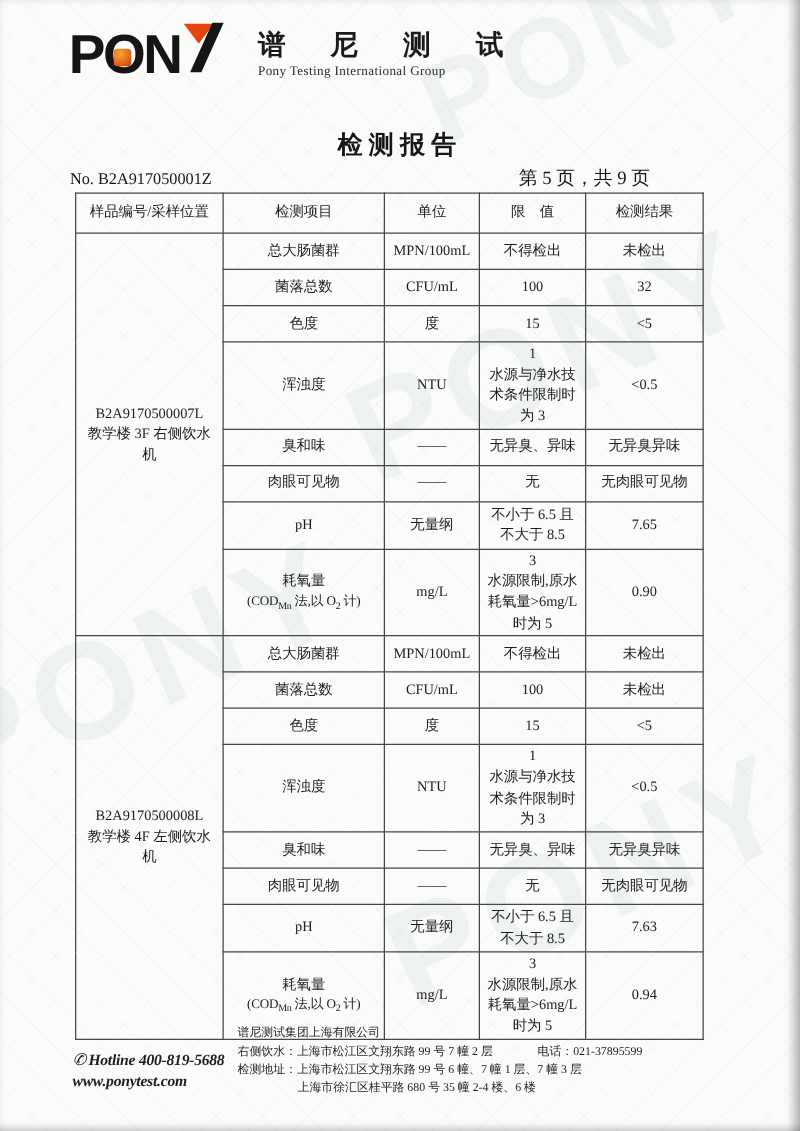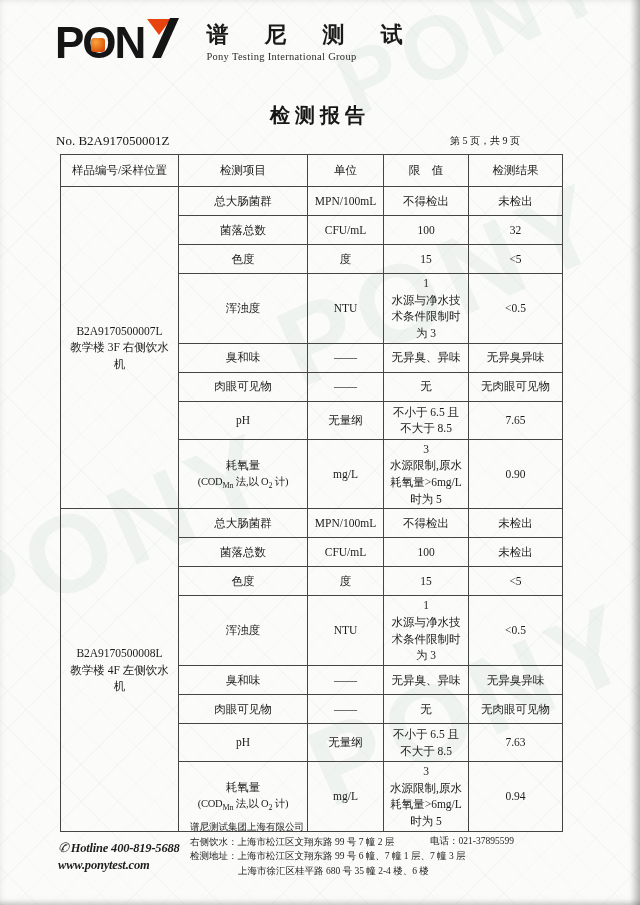--- a/index.html
+++ b/index.html
@@ -65,21 +65,21 @@
     position:absolute;left:0;top:102px;width:640px;
     text-align:center;
     font-family:"Liberation Sans", sans-serif;
     font-weight:700;font-size:20px;color:#161616;letter-spacing:5px;
   }
   .no-row{
     position:absolute;left:56px;top:133px;width:506px;
     display:flex;justify-content:space-between;align-items:center;
     font-size:13px;color:#161616;
   }
-  .page-info{padding-right:42px;font-size:10px;margin-left:44px;}
+  .page-info{padding-right:42px;font-size:15px;margin-left:44px;}
 
   
   table.report{
     position:absolute;left:60px;top:154px;
     border-collapse:collapse;table-layout:fixed;width:502px;
     font-size:11.5px;color:#1c1c1c;
     background:transparent;
   }
   table.report{border:1.5px solid #3c3c3c;}
   table.report td,table.report th{

